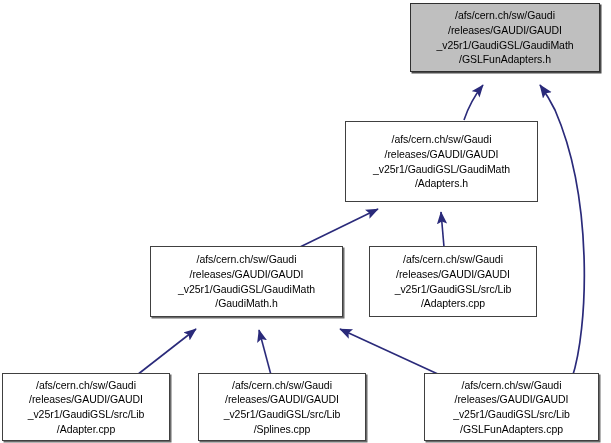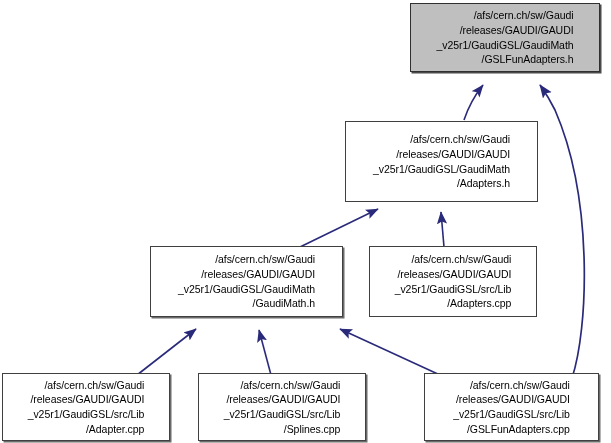--- a/index.html
+++ b/index.html
@@ -24,21 +24,21 @@
     pointer-events: none;
   }
   .node {
     position: absolute;
     box-sizing: border-box;
     border: 1px solid #404040;
     background: #ffffff;
     display: flex;
     align-items: center;
     justify-content: center;
-    text-align: right;
+    text-align: center;
     z-index: 2;
   }
   .node .label {
     font-size: 10.5px;
     line-height: 14.6px;
     color: #000000;
     white-space: pre;
     letter-spacing: -0.05px;
   }
   .node.root {

